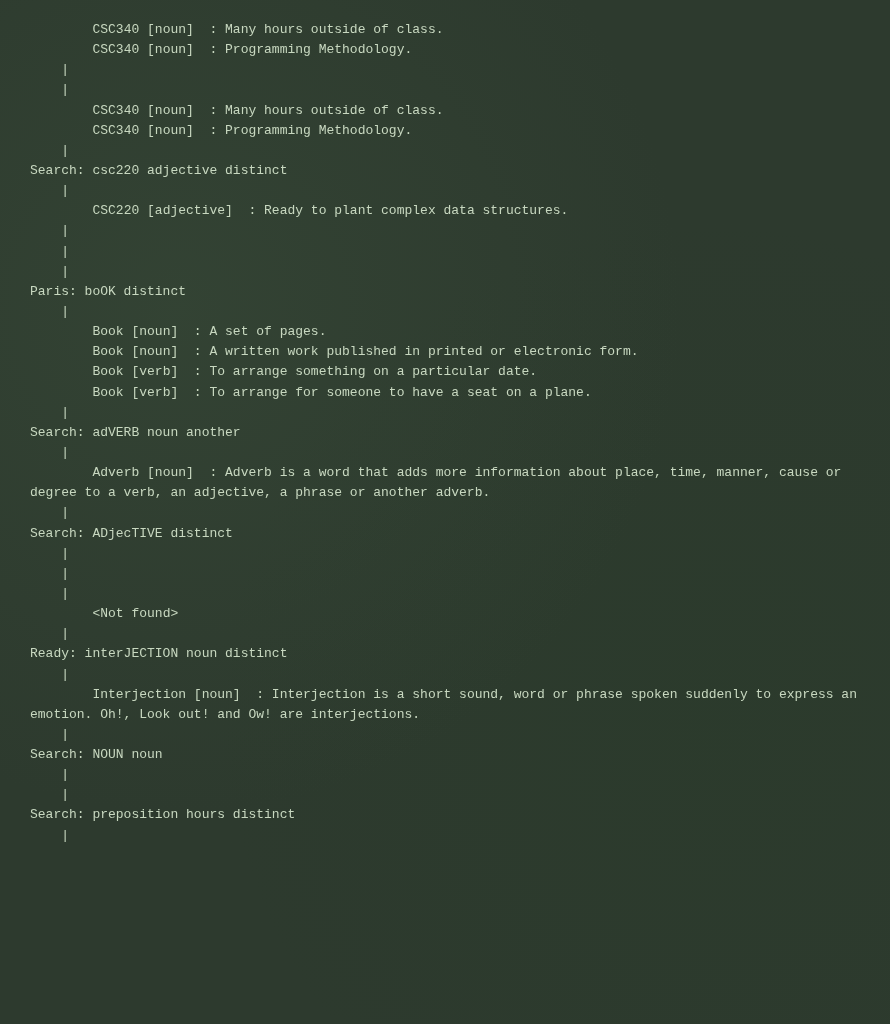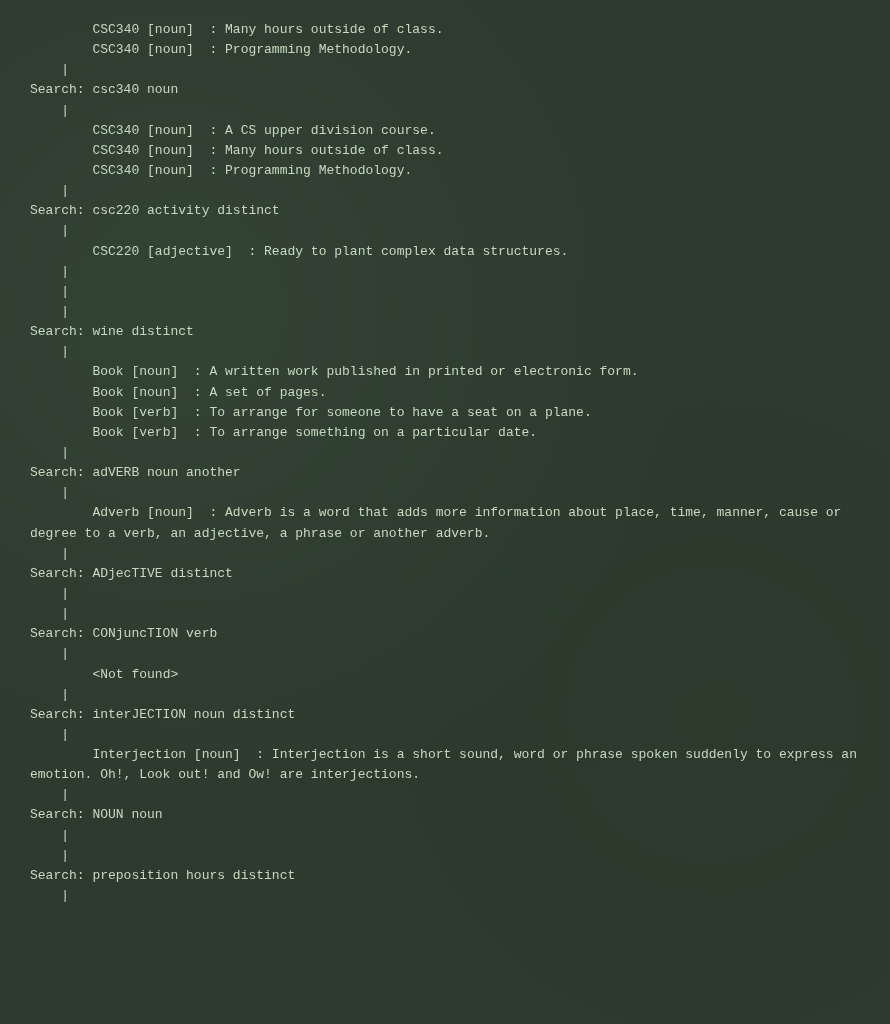--- a/index.html
+++ b/index.html
@@ -31,51 +31,48 @@
       word-wrap: break-word;
     }
   </style>
 </head>
 <body>
 
 <div class="terminal-content">
 <span class="line">        CSC340 [noun]  : Many hours outside of class.</span>
     <span class="line">        CSC340 [noun]  : Programming Methodology.</span>
     <span class="line">    |</span>
-    <span class="line">Search: csc340 noun</span>
     <span class="line">    |</span>
-    <span class="line">        CSC340 [noun]  : A CS upper division course.</span>
     <span class="line">        CSC340 [noun]  : Many hours outside of class.</span>
     <span class="line">        CSC340 [noun]  : Programming Methodology.</span>
     <span class="line">    |</span>
-    <span class="line">Search: csc220 activity distinct</span>
+    <span class="line">Search: csc220 adjective distinct</span>
     <span class="line">    |</span>
     <span class="line">        CSC220 [adjective]  : Ready to plant complex data structures.</span>
     <span class="line">    |</span>
     <span class="line">    |</span>
     <span class="line">    |</span>
-    <span class="line">Search: wine distinct</span>
+    <span class="line">Paris: boOK distinct</span>
     <span class="line">    |</span>
+    <span class="line">        Book [noun]  : A set of pages.</span>
     <span class="line">        Book [noun]  : A written work published in printed or electronic form.</span>
-    <span class="line">        Book [noun]  : A set of pages.</span>
+    <span class="line">        Book [verb]  : To arrange something on a particular date.</span>
     <span class="line">        Book [verb]  : To arrange for someone to have a seat on a plane.</span>
-    <span class="line">        Book [verb]  : To arrange something on a particular date.</span>
     <span class="line">    |</span>
     <span class="line">Search: adVERB noun another</span>
     <span class="line">    |</span>
     <span class="line">        Adverb [noun]  : Adverb is a word that adds more information about place, time, manner, cause or degree to a verb, an adjective, a phrase or another adverb.</span>
     <span class="line">    |</span>
     <span class="line">Search: ADjecTIVE distinct</span>
     <span class="line">    |</span>
     <span class="line">    |</span>
-    <span class="line">Search: CONjuncTION verb</span>
     <span class="line">    |</span>
     <span class="line">        &lt;Not found&gt;</span>
     <span class="line">    |</span>
-    <span class="line">Search: interJECTION noun distinct</span>
+    <span class="line">Ready: interJECTION noun distinct</span>
     <span class="line">    |</span>
     <span class="line">        Interjection [noun]  : Interjection is a short sound, word or phrase spoken suddenly to express an emotion. Oh!, Look out! and Ow! are interjections.</span>
     <span class="line">    |</span>
     <span class="line">Search: NOUN noun</span>
     <span class="line">    |</span>
     <span class="line">    |</span>
     <span class="line">Search: preposition hours distinct</span>
     <span class="line">    |</span>
     <span class="line"></span>
   </div>

